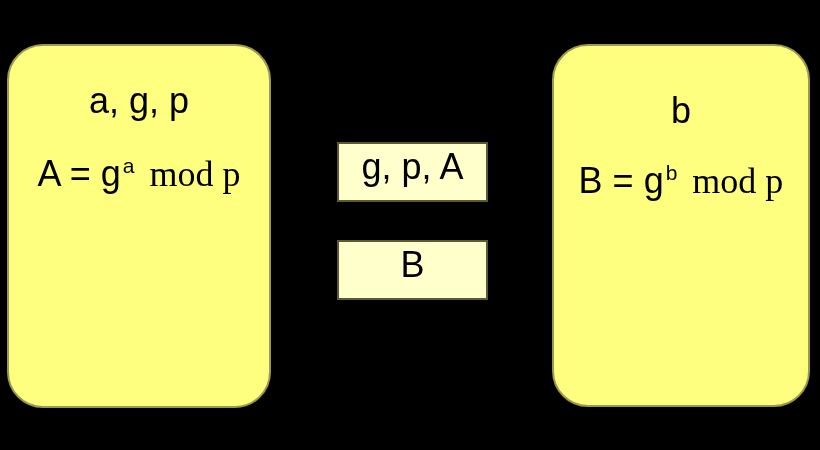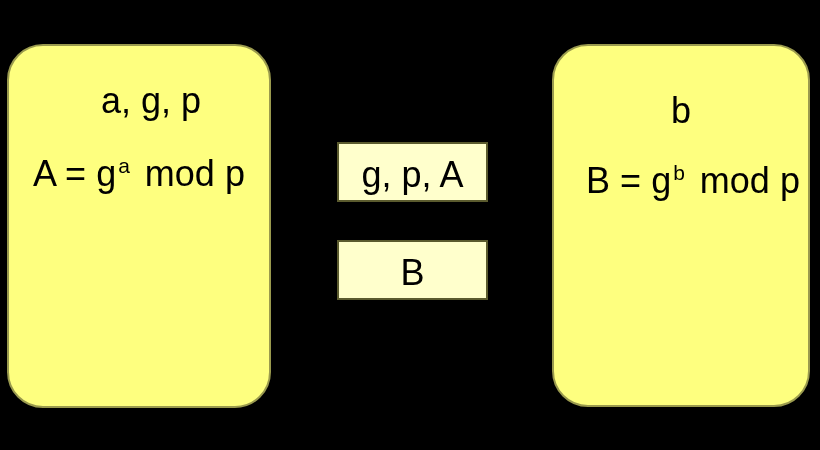--- a/index.html
+++ b/index.html
@@ -28,57 +28,56 @@
 
   .message-box {
     position: absolute;
     left: 337px;
     width: 151px;
     height: 60px;
     background: #ffffcc;
     border: 2px solid #5b5b2e;
     box-sizing: border-box;
     display: flex;
-    align-items: center;
     justify-content: center;
   }
   .message-box.msg1 { top: 142px; }
   .message-box.msg2 { top: 240px; }
   .message-box .msg-label {
     font-size: 36px;
     line-height: 1;
     padding-top: 5px;
   }
 
   .line {
     position: absolute;
     left: 0;
     width: 100%;
     text-align: center;
     font-size: 36px;
     line-height: 44px;
     white-space: nowrap;
   }
   
-  .left .l1 { top: 33px; padding-left: 12px; }
+  .left .l1 { top: 33px; }
   .left .l2 { top: 106px; }
   .left .l3 { top: 209px; }
   
   .right .l1 { top: 43px; }
-  .right .l2 { top: 113px; padding-left: 12px; }
+  .right .l2 { top: 113px; }
   .right .l3 { top: 213px; }
 
   .sup {
     font-size: 21px;
     line-height: 0;
     position: relative;
     top: -13px;
     margin-left: 2px;
   }
-  .suffix { margin-left: 15px; }
+  .suffix { margin-left: 15px; font-family: Liberation Serif, serif; }
 </style>
 </head>
 <body>
 
 <div class="canvas">
 
   <div class="party-box left">
     <div class="line l1">a, g, p</div>
     <div class="line l2"><span>A = g</span><span class="sup">a</span><span class="suffix">mod p</span></div>
   </div>

